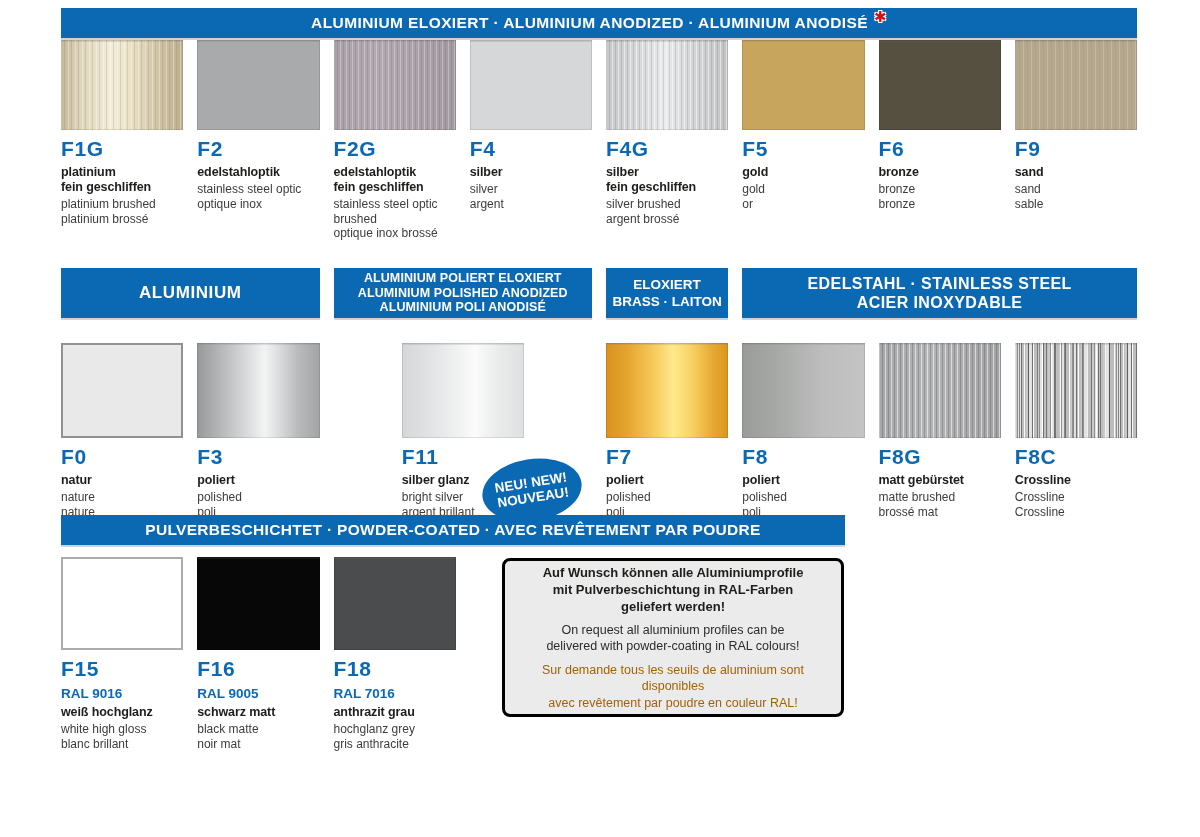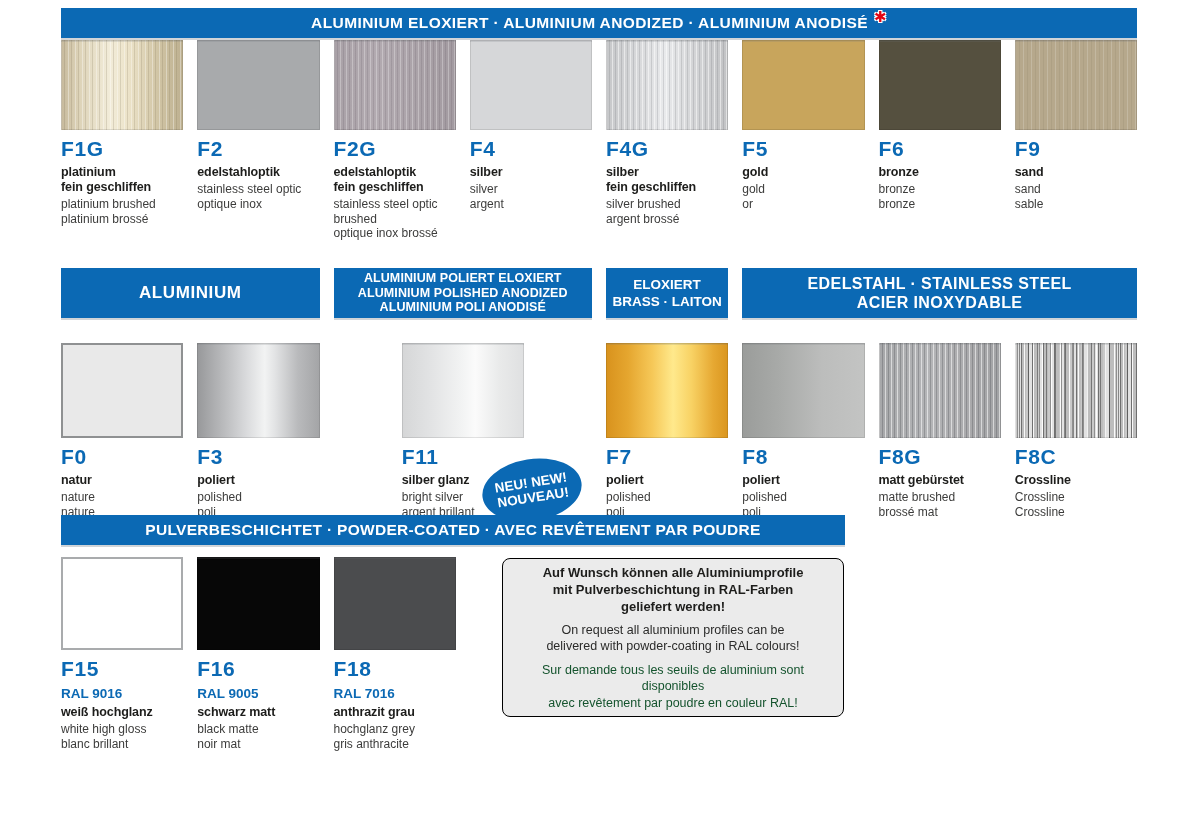--- a/index.html
+++ b/index.html
@@ -74,25 +74,25 @@
 
   
   .cell-f11{position:relative;}
   .inner122{width:122px;margin:0 auto;}
   .badge{position:absolute;left:148px;top:116px;width:100px;height:62px;background:#0b69b4;border-radius:50%;
          color:#fff;font-weight:bold;font-size:13.5px;line-height:15.5px;display:flex;flex-direction:column;
          align-items:center;justify-content:center;transform:rotate(-9deg);text-align:center;}
 
   
   .info{position:absolute;left:502px;top:558px;width:342px;height:159px;background:#ebebeb;
-        border:1px solid #000000;border-radius:8px;box-sizing:border-box;display:flex;flex-direction:column;
+        border:3px solid #000000;border-radius:8px;box-sizing:border-box;display:flex;flex-direction:column;
         align-items:center;justify-content:center;text-align:center;padding:6px 8px;}
   .info .de{font-weight:bold;font-size:13px;line-height:17px;color:#1d1d1b;}
   .info .en{font-size:12.5px;line-height:16.5px;color:#2b2b2a;margin-top:7px;}
-  .info .fr{font-size:12.5px;line-height:16.5px;color:#14532d;margin-top:7px;}
+  .info .fr{font-size:12.5px;line-height:16.5px;color:#a16207;margin-top:7px;}
 </style>
 </head>
 <body>
 
 <div class="canvas">
 
   <div id="hdr1" class="bar">
     <span>ALUMINIUM ELOXIERT · ALUMINIUM ANODIZED · ALUMINIUM ANODISÉ</span>
     <span class="ast">✱</span>
   </div>

